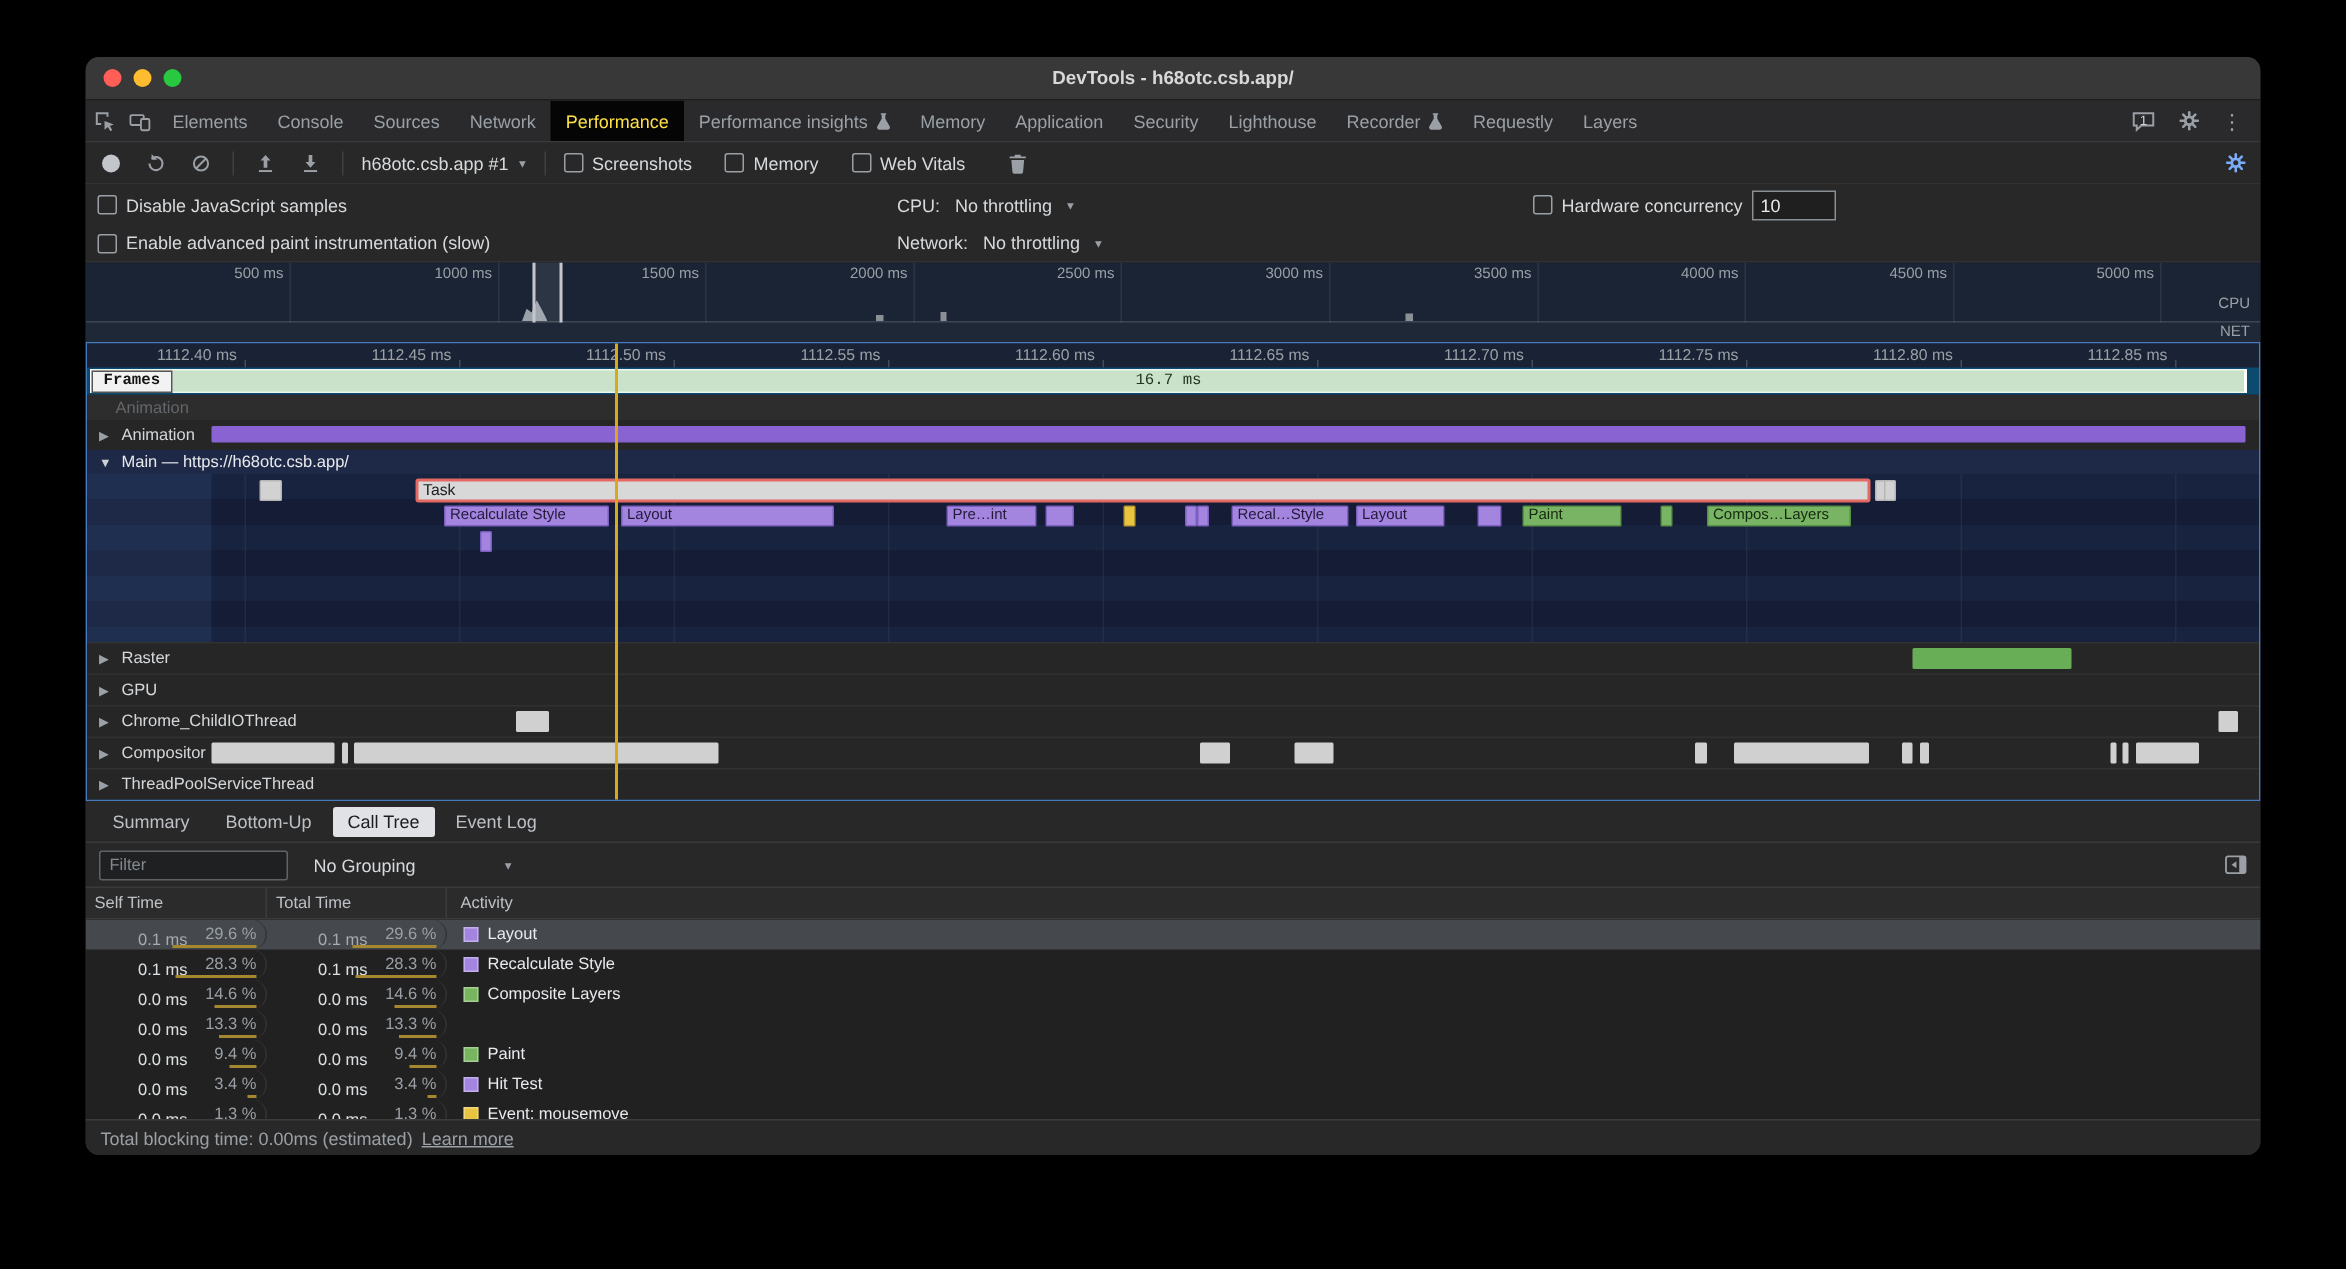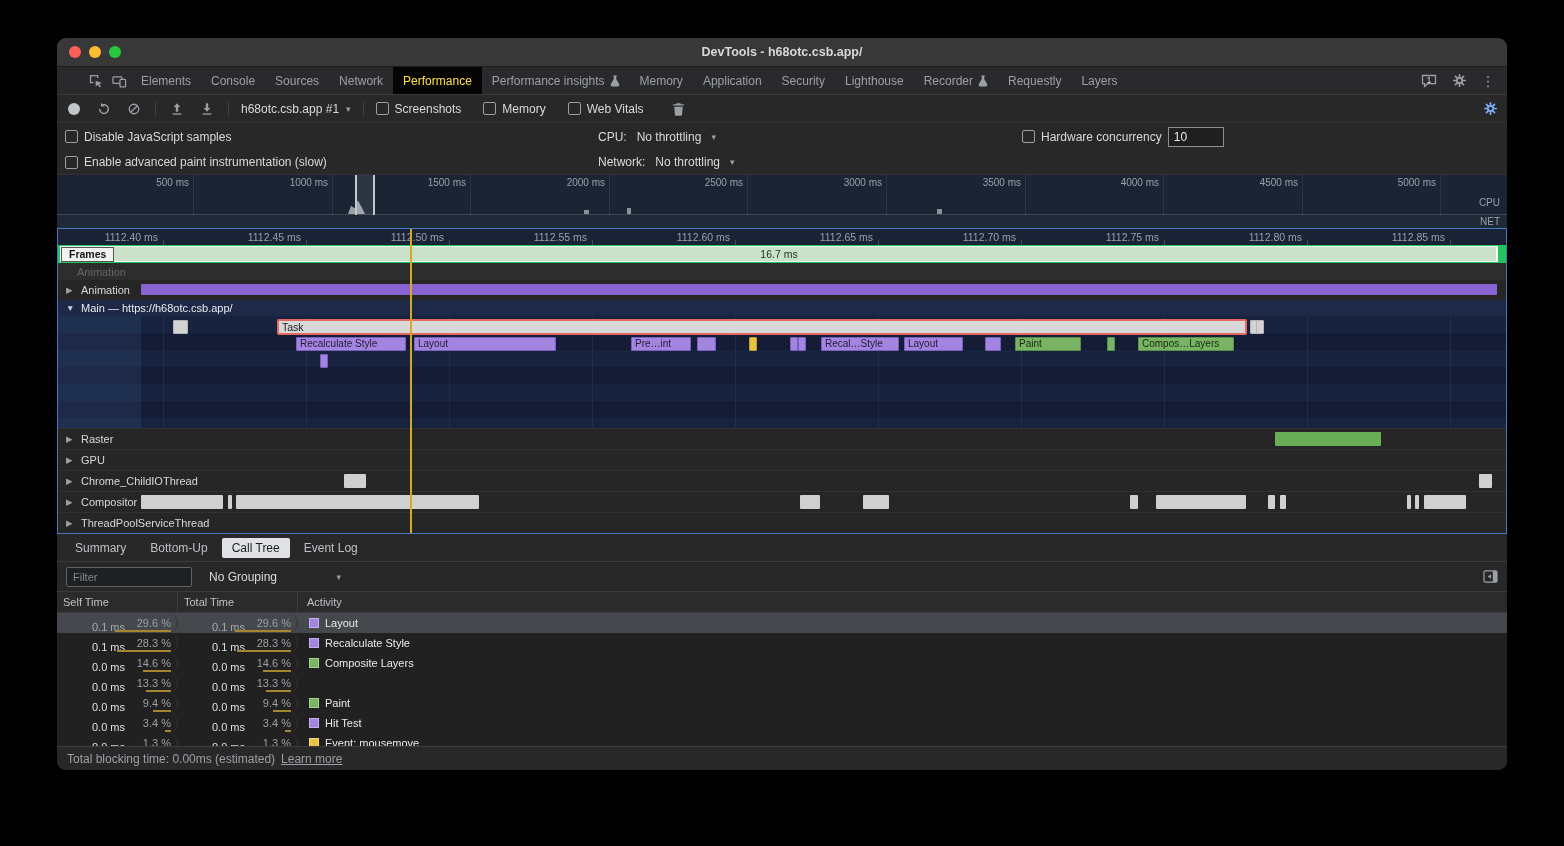--- a/index.html
+++ b/index.html
@@ -9,21 +9,21 @@
           border-radius:9px;overflow:hidden;display:flex;flex-direction:column;color:#e0e0e0;font-size:12px;}
   
   .titlebar{height:28px;flex:none;background:#383838;border-bottom:1px solid #1d1d1d;
             display:flex;align-items:center;justify-content:center;position:relative;}
   .traffic{position:absolute;left:12px;top:8px;display:flex;gap:8px;}
   .light{width:12px;height:12px;border-radius:50%;display:inline-block;}
   .light.red{background:#ff5f57}.light.yellow{background:#febc2e}.light.green{background:#28c840}
   .title{color:#d8d8d8;font-size:12.5px;font-weight:bold;}
   
   .tabbar{height:27px;flex:none;background:#2a2a2c;border-bottom:1px solid #3a3a3a;
-          display:flex;align-items:center;padding-left:26px;}
+          display:flex;align-items:center;padding-left:0;}
   .tb-icon{display:inline-flex;align-items:center;justify-content:center;width:24px;height:100%;color:#9aa0a6;}
   .tab{height:100%;display:flex;align-items:center;gap:5px;padding:0 10px;color:#9aa0a6;font-size:12px;white-space:nowrap;}
   .tab.selected{background:#050505;color:#fde047;}
   .tab .tab-icon{display:inline-flex;color:#9aa0a6;}
   .tabbar-right{margin-left:auto;display:flex;align-items:center;gap:13px;padding-right:12px;color:#9aa0a6;}
   .bubble{position:relative;display:inline-flex;align-items:center;}
   .bubble .cnt{position:absolute;left:0;top:0;width:16px;text-align:center;font-size:9px;color:#cfd3d8;line-height:12px;}
   .dots{font-size:14px;color:#9aa0a6;line-height:1;}
   
   .tb-row{flex:none;display:flex;align-items:center;background:#282828;position:relative;padding-left:8px;}
@@ -57,21 +57,21 @@
            clip-path:polygon(0 100%,18% 45%,38% 62%,58% 8%,78% 50%,100% 100%);}
   .ov-mark{position:absolute;bottom:14px;background:#8b9097;}
   
   .pane{flex:none;height:306px;border:1px solid #4779bd;box-sizing:border-box;position:relative;
         display:flex;flex-direction:column;background:#15203a;}
   .playhead{position:absolute;top:0;bottom:0;width:2px;background:#d8a81f;z-index:30;}
   .ruler{flex:none;height:16px;background:#1a2336;position:relative;}
   .ruler-label{position:absolute;top:2px;transform:translateX(-100%);padding-right:5px;
                font-size:10.5px;color:#9aa0a6;white-space:nowrap;}
   .ruler-tick{position:absolute;top:11px;bottom:0;width:1px;background:rgba(255,255,255,0.18);}
-  .frames-row{flex:none;height:18px;background:#22c55e;position:relative;}
+  .frames-row{flex:none;height:18px;background:#0c4a6e;position:relative;font-family:Liberation Mono, monospace;}
   .frames-bar{position:absolute;left:2px;right:8px;top:1px;bottom:1px;background:#c9e2c9;
               border-top:1px solid #eef5ee;border-bottom:1px solid #eef5ee;border-left:2px solid #fff;border-right:2px solid #fff;
               display:flex;align-items:center;justify-content:center;color:#23361f;font-size:10.5px;}
   .frames-chip{position:absolute;left:3px;top:2px;z-index:3;background:#f2f2f2;color:#141414;
                font-size:10.5px;font-weight:bold;padding:0 7px;height:13px;line-height:13px;border:1px solid #555;}
   .dim-row{flex:none;height:17px;background:#2d2d2d;display:flex;align-items:center;
            padding-left:19px;color:#63676b;font-size:11px;}
   .anim-row{flex:none;height:20px;background:#262626;position:relative;display:flex;align-items:center;
             padding-left:8px;gap:6px;color:#d5d8db;font-size:11px;}
   .anim-bar{position:absolute;top:4px;height:11px;background:#8a63d2;border-radius:1px;}

